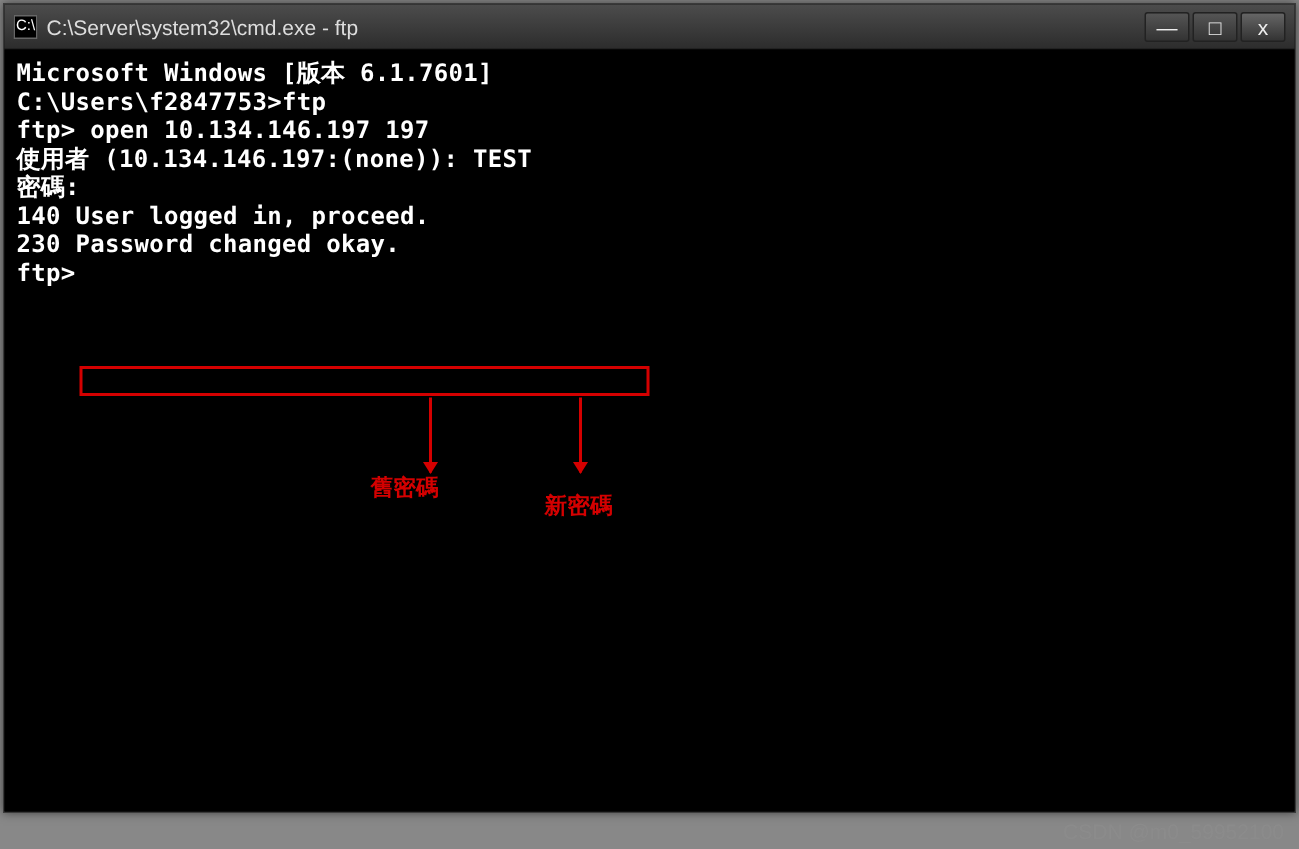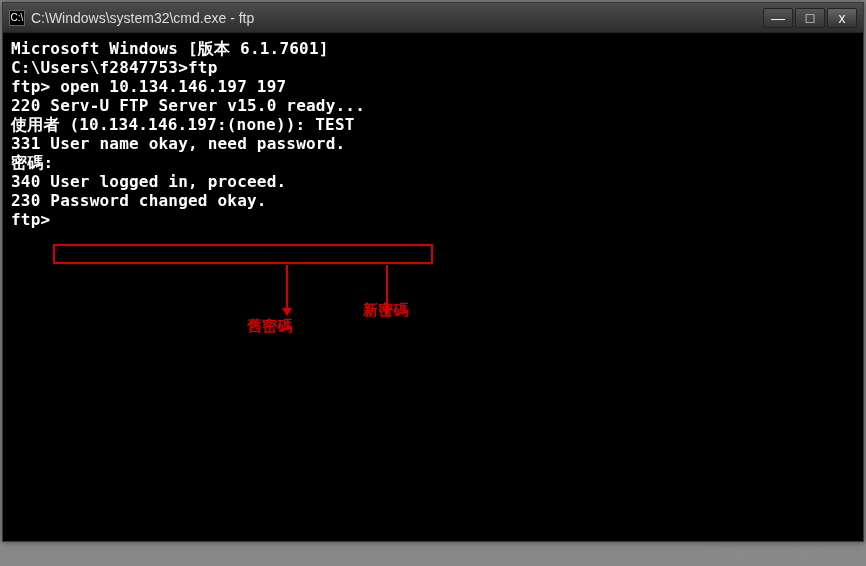--- a/index.html
+++ b/index.html
@@ -103,44 +103,42 @@
       font-family: sans-serif;
       font-size: 14px;
     }
   </style>
 </head>
 <body>
 
 <div class="window">
   <div class="titlebar">
     <span class="icon">C:\</span>
-    <span class="title">C:\Windows\system32\cmd.exe - ftp</span>
+    <span class="title">C:\Server\system32\cmd.exe - ftp</span>
     <div class="win-controls">
       <div class="win-btn">—</div>
       <div class="win-btn">□</div>
       <div class="win-btn close">x</div>
     </div>
   </div>
 
   <div class="terminal">
     <div class="line">Microsoft Windows [版本 6.1.7601]</div>
     <div class="line"></div>
     <div class="line">C:\Users\f2847753&gt;ftp</div>
     <div class="line">ftp&gt; open 10.134.146.197 197</div>
-    <div class="line">220 Serv-U FTP Server v15.0 ready...</div>
     <div class="line">使用者 (10.134.146.197:(none)): TEST</div>
-    <div class="line">331 User name okay, need password.</div>
     <div class="line">密碼:</div>
-    <div class="line">340 User logged in, proceed.</div>
+    <div class="line">140 User logged in, proceed.</div>
     <div class="line">230 Password changed okay.</div>
     <div class="line">ftp&gt;</div>
 
     <div class="highlight-box" style="left:50px; top:211px; width:380px; height:20px;"></div>
 
     <div class="arrow" style="left:283px; top:232px; height:50px;"></div>
     <div class="ann-label" style="left:244px; top:284px;">舊密碼</div>
 
     <div class="arrow" style="left:383px; top:232px; height:50px;"></div>
-    <div class="ann-label" style="left:360px; top:268px;">新密碼</div>
+    <div class="ann-label" style="left:360px; top:296px;">新密碼</div>
   </div>
 </div>
 
 <div class="watermark">CSDN @m0_59952100</div>
 
 </body></html>

